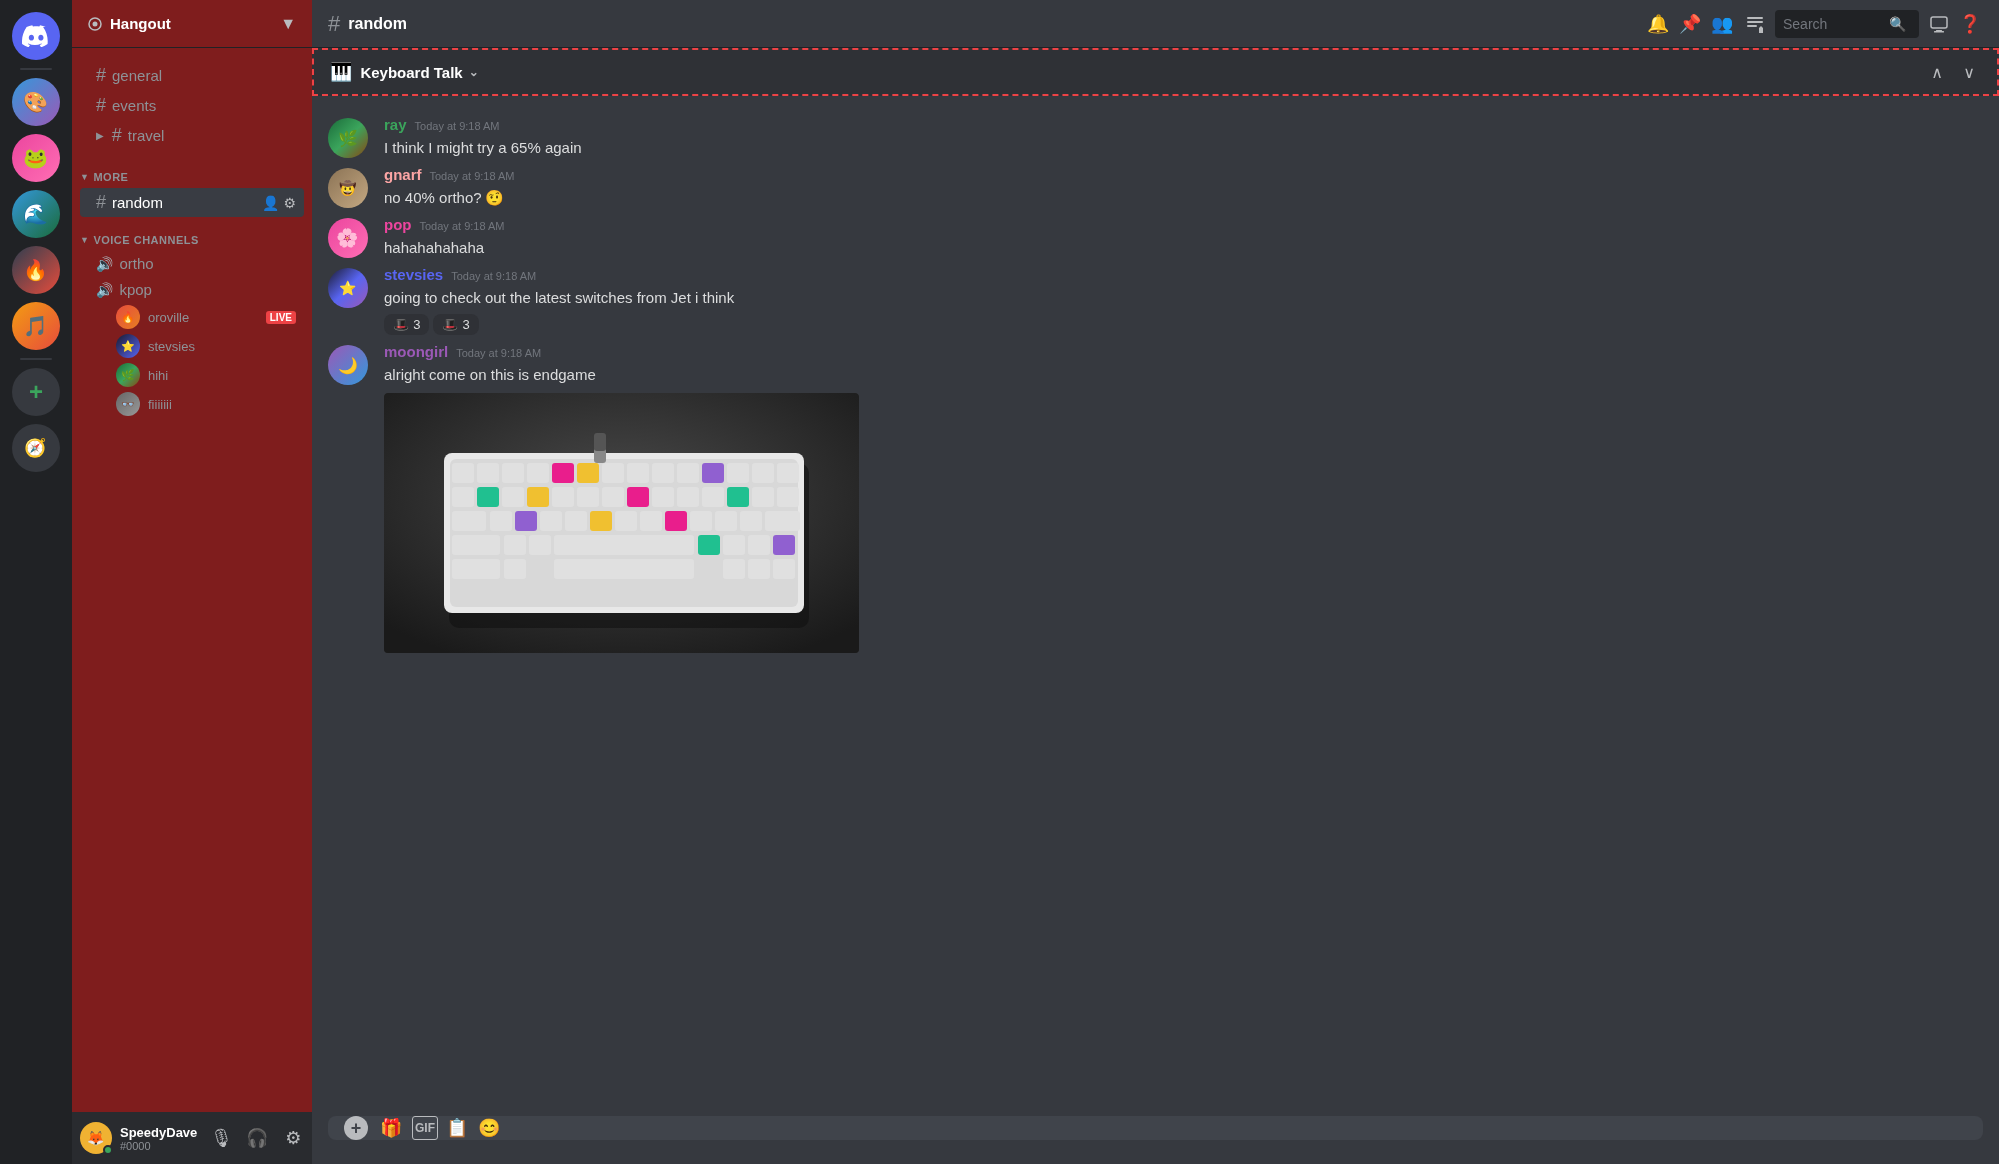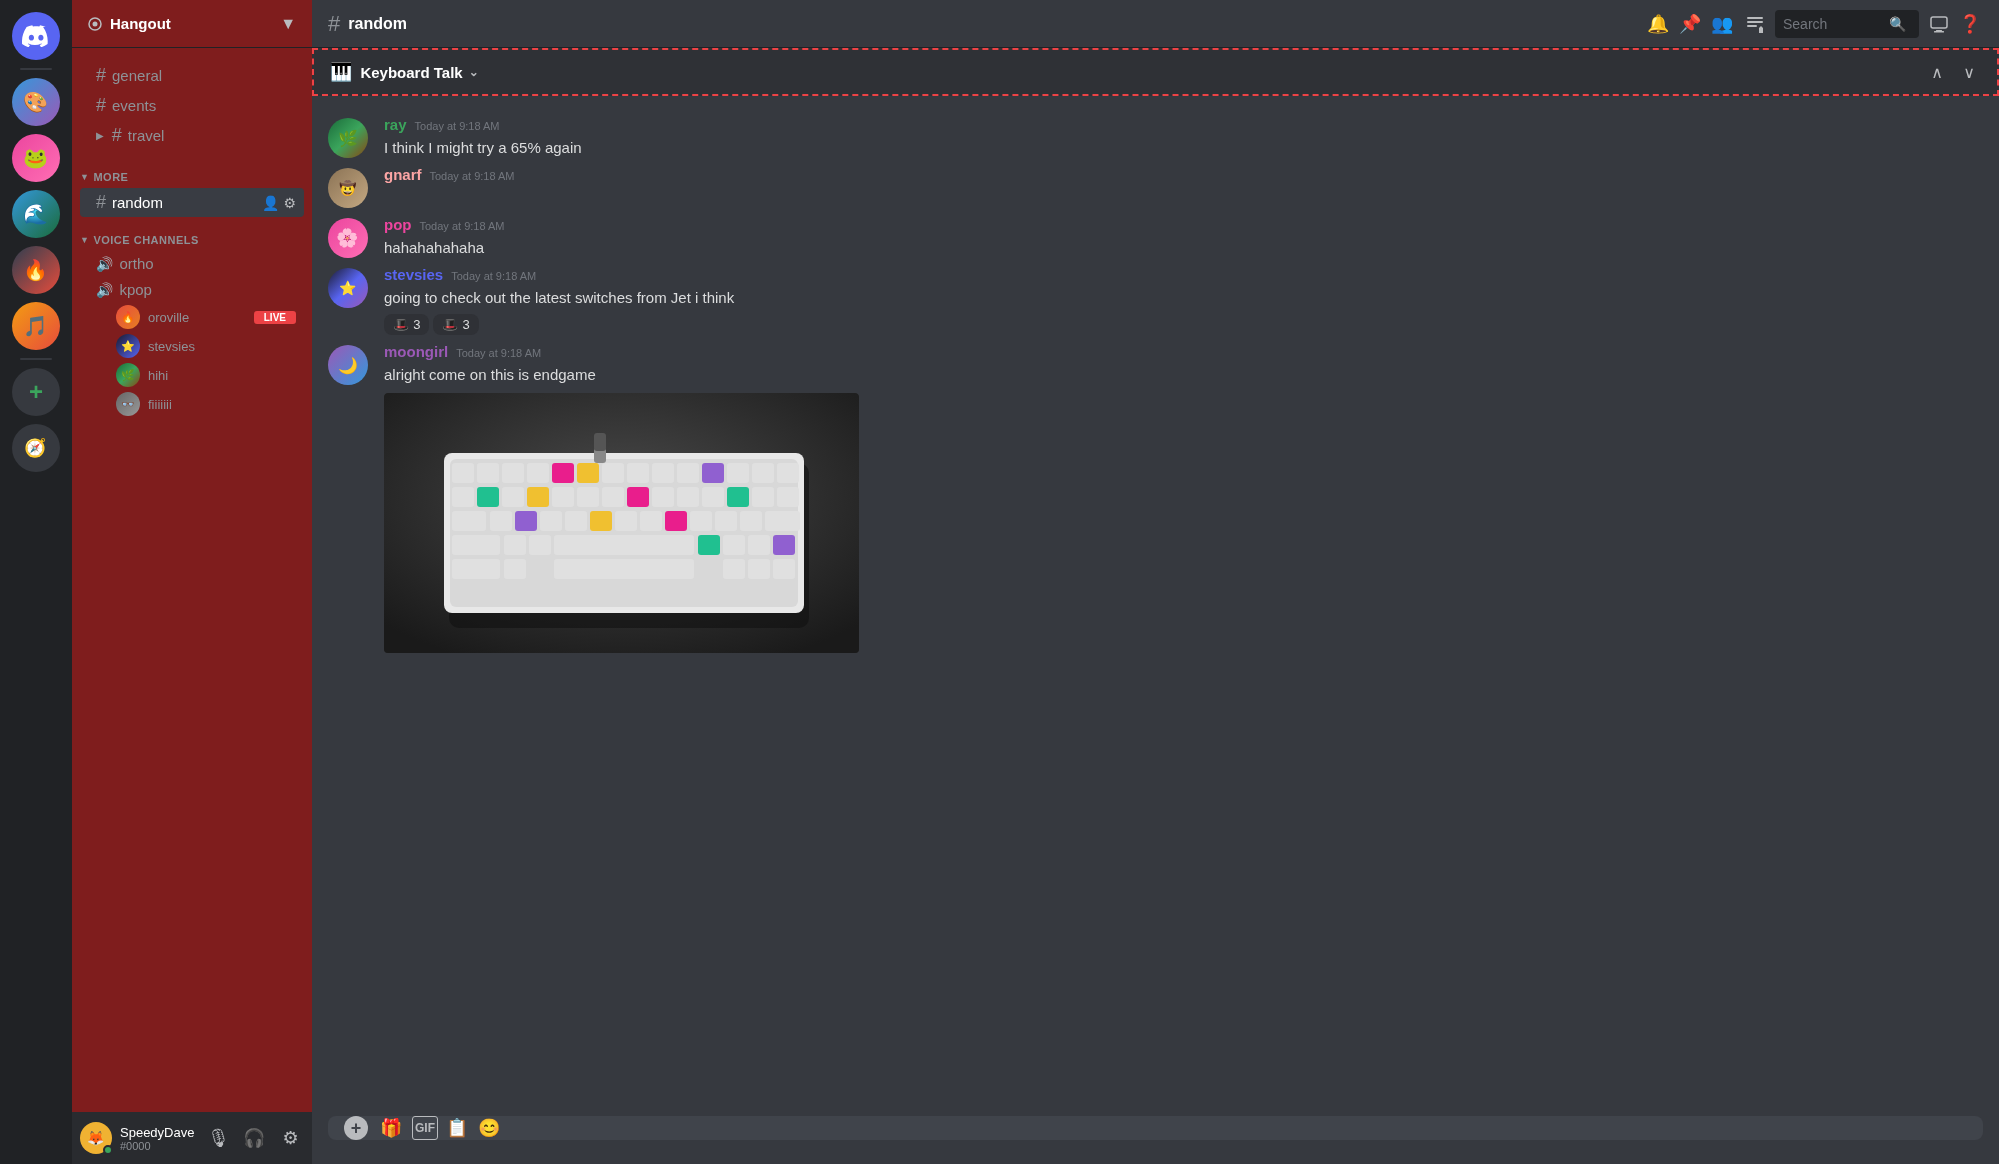--- a/index.html
+++ b/index.html
@@ -160,21 +160,21 @@
       align-items: center;
       justify-content: center;
       font-size: 10px;
       flex-shrink: 0;
     }
     .live-badge {
       background: #ed4245;
       color: white;
       font-size: 10px;
       font-weight: 700;
-      padding: 1px 10px;
+      padding: 1px 4px;
       border-radius: 3px;
       margin-left: auto;
     }
     .speaker-icon {
       font-size: 14px;
       color: #8e9297;
     }
 
     
     .user-panel {
@@ -205,21 +205,21 @@
       position: absolute;
       bottom: -1px;
       right: -1px;
       border: 2px solid #292b2f;
     }
     .user-info {
       flex: 1;
     }
     .user-name {
       font-size: 13px;
-      font-weight: 400;
+      font-weight: 700;
       color: #fff;
     }
     .user-tag {
       font-size: 11px;
       color: #8e9297;
     }
     .user-controls {
       display: flex;
       gap: 4px;
     }
@@ -662,20 +662,21 @@
       </div>
     </div>
 
     <div class="message">
       <div class="msg-avatar av-gnarf" style="background:linear-gradient(135deg,#8B7355,#c4a882);font-size:14px;">🤠</div>
       <div class="msg-content">
         <div class="msg-header">
           <span class="msg-author gnarf">gnarf</span>
           <span class="msg-timestamp">Today at 9:18 AM</span>
         </div>
+        <div class="msg-text">no 40% ortho? 🤨</div>
       </div>
     </div>
 
     <div class="message">
       <div class="msg-avatar av-pop" style="font-size:18px;">🌸</div>
       <div class="msg-content">
         <div class="msg-header">
           <span class="msg-author pop">pop</span>
           <span class="msg-timestamp">Today at 9:18 AM</span>
         </div>

